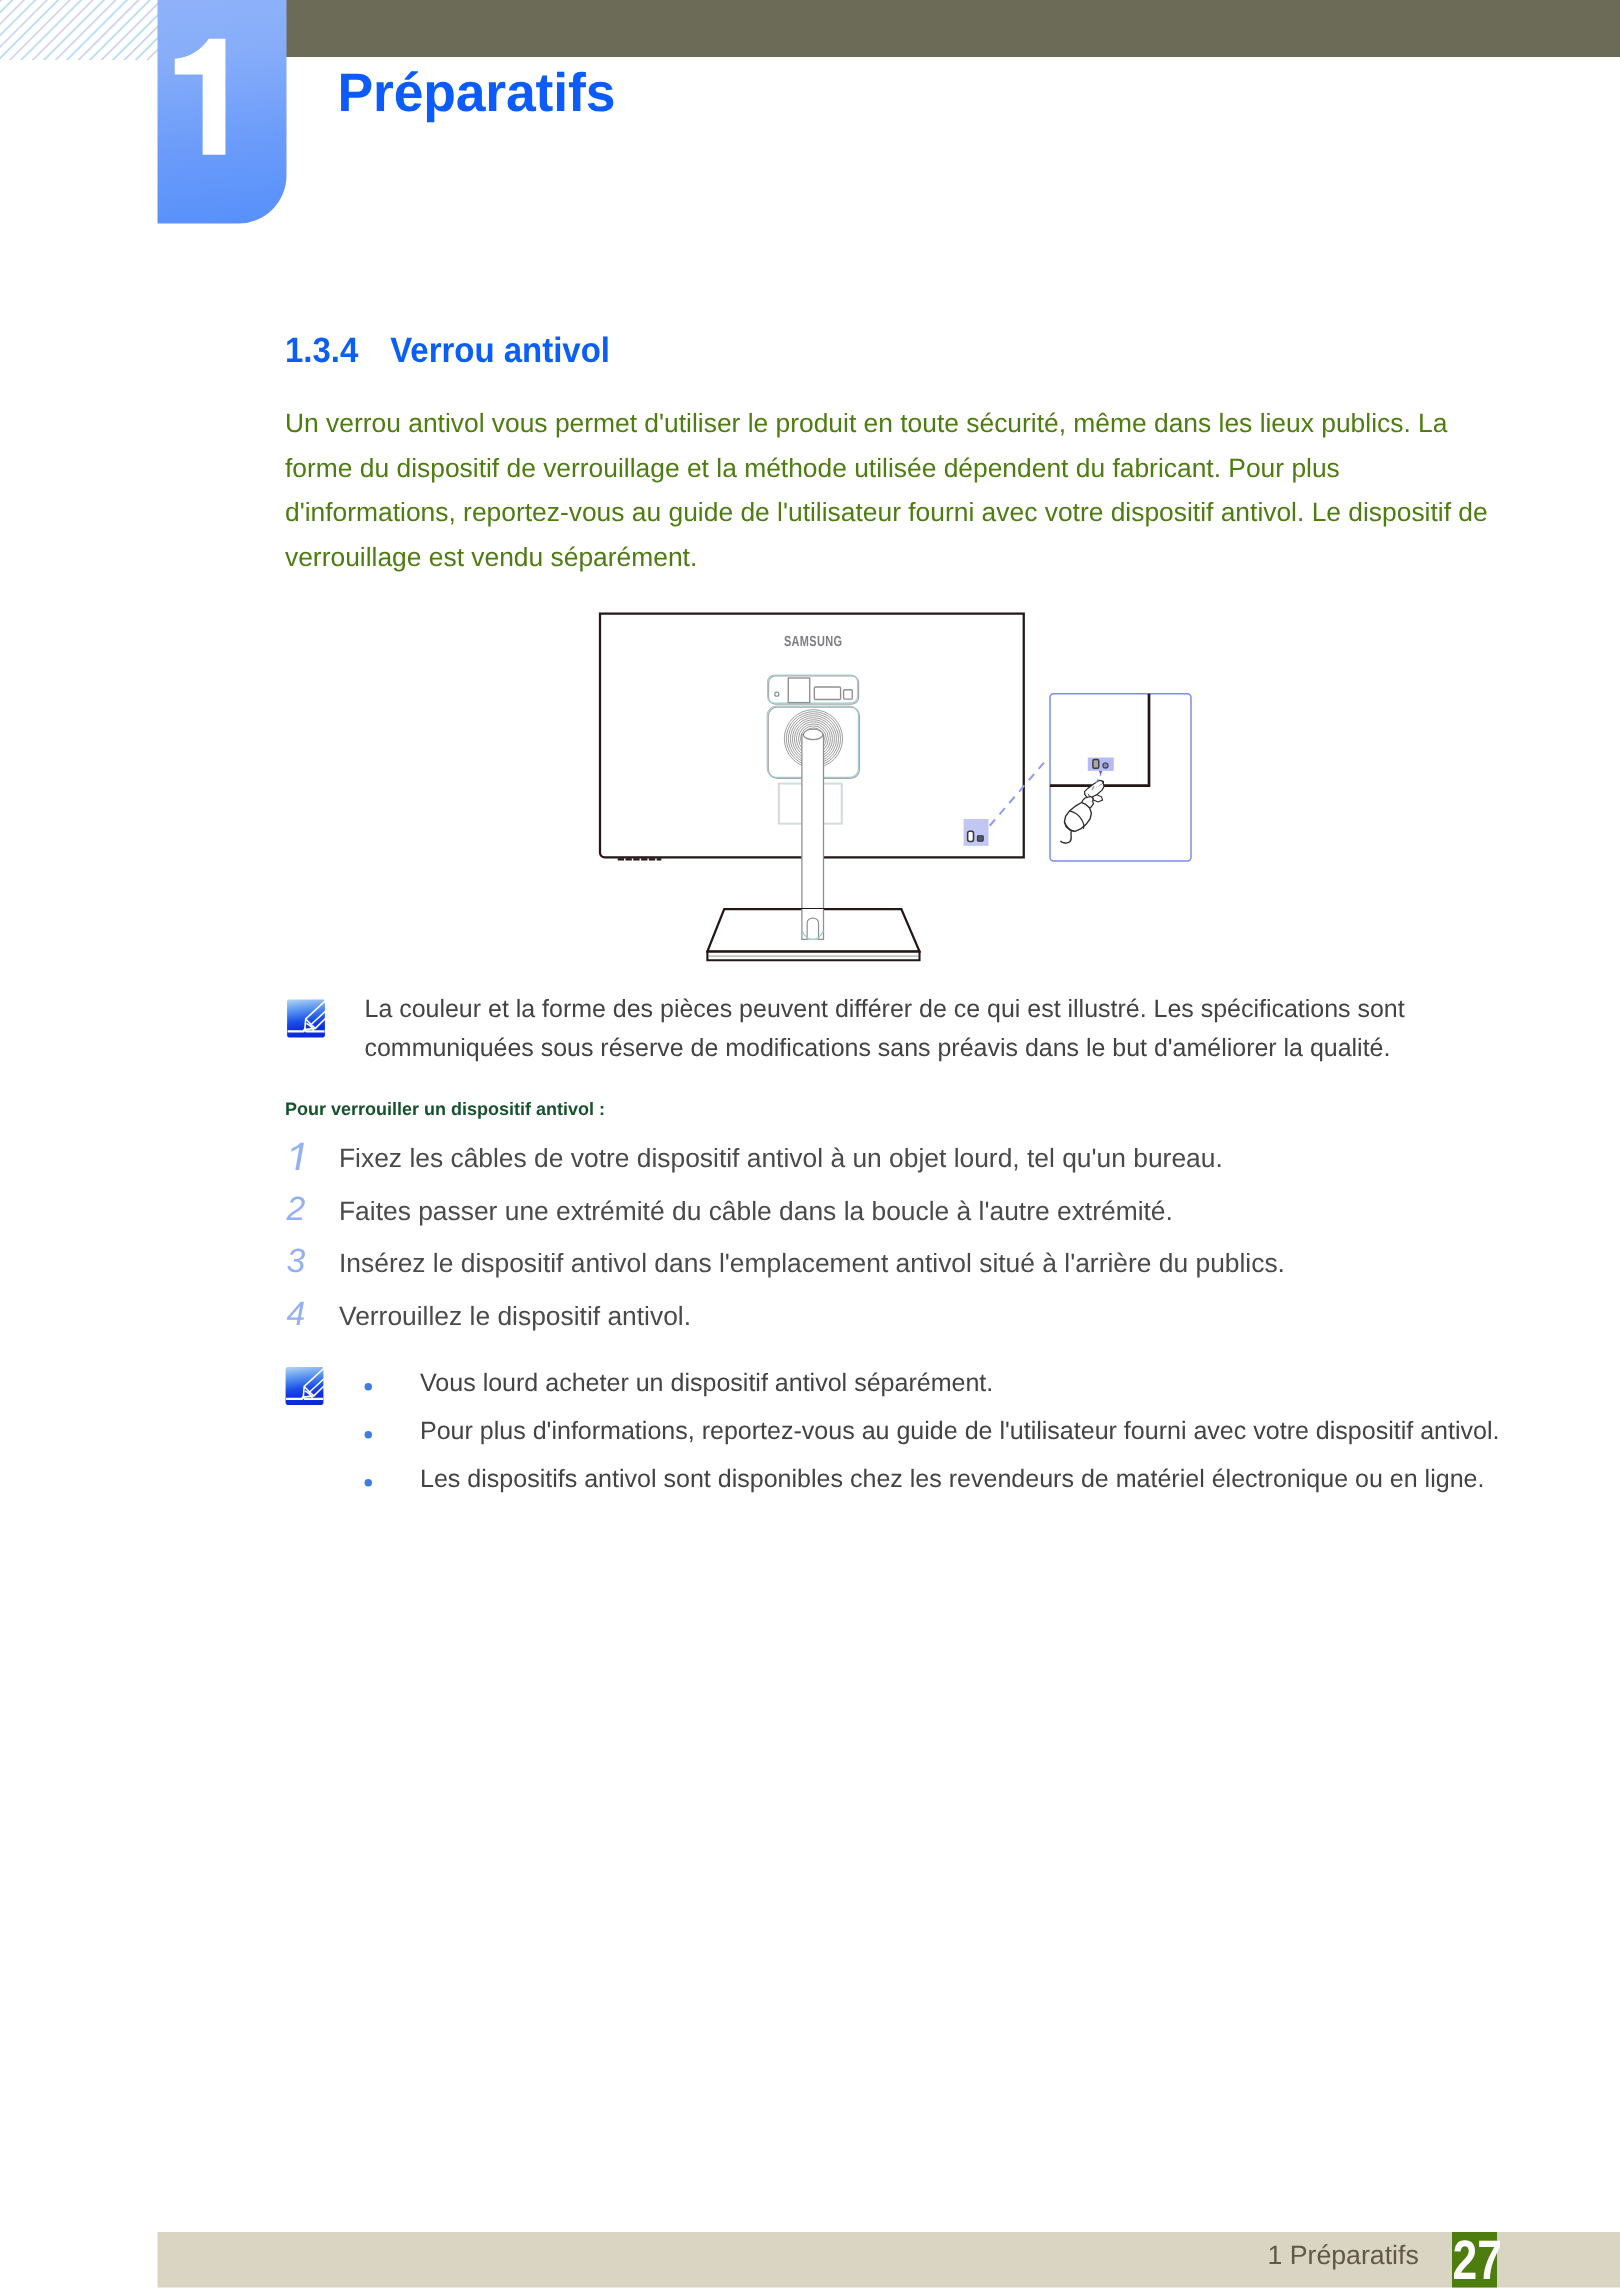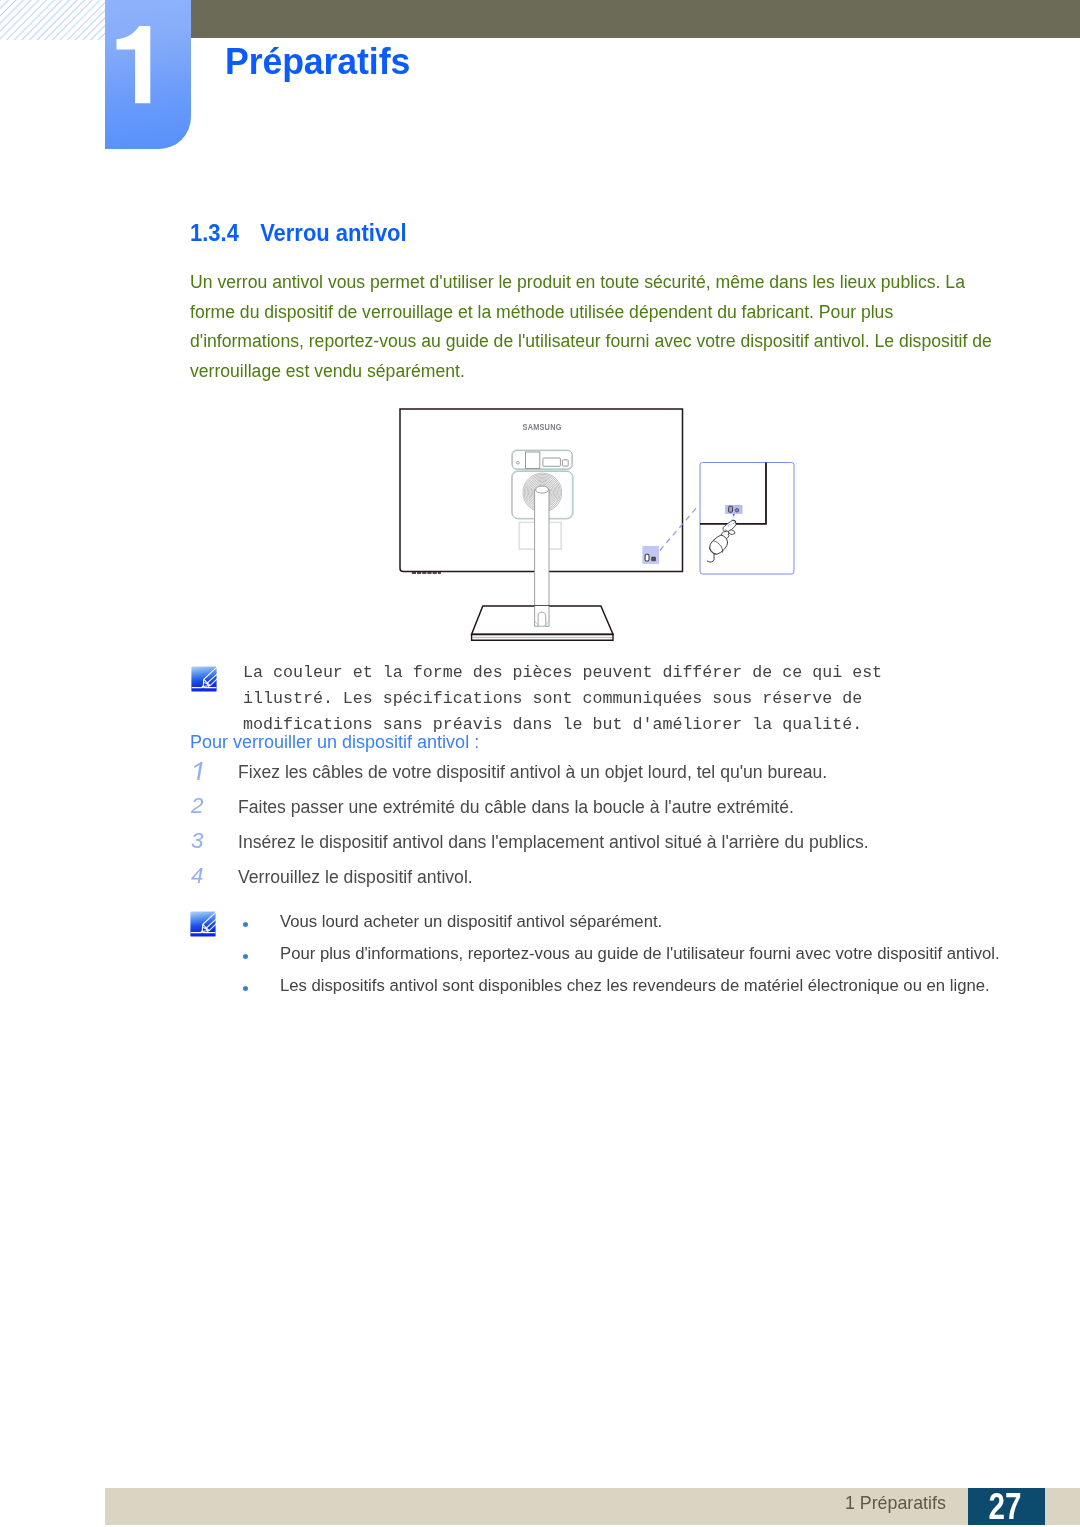--- a/index.html
+++ b/index.html
@@ -8,35 +8,35 @@
   .hatch{position:absolute;left:0;top:0;}
   .olivebar{position:absolute;left:190px;top:0;width:890px;height:38px;background:#6c6b57;}
   .chaptag{position:absolute;left:105px;top:0;width:86px;height:149px;
      background:linear-gradient(173deg,#8fb2fa 0%,#87adf9 25%,#6a9bfa 65%,#5690fa 100%);
      border-bottom-right-radius:32px;}
   .chapnum{position:absolute;left:105px;top:0;}
   .chaptitle{position:absolute;left:225px;top:44px;color:#0b5cfa;font-size:36.2px;font-weight:bold;line-height:1;letter-spacing:-0.1px;transform:scaleX(0.985);transform-origin:left top;}
   .h3{position:absolute;left:190px;top:222px;color:#0a5ffb;font-size:23.5px;font-weight:bold;line-height:1;transform:scaleX(0.935);transform-origin:left top;}
   .h3 .num{display:inline-block;width:75px;}
   .body1{position:absolute;left:190px;top:268px;width:815px;color:#4d7c0f;font-size:17.6px;line-height:29.6px;}
-  .note1{position:absolute;left:243px;top:660px;width:720px;color:#434343;font-size:16.65px;line-height:26px;font-family:Liberation Mono, monospace;}
+  .note1{position:absolute;left:243px;top:660px;width:720px;color:#434343;font-size:16.65px;line-height:26px;}
   .noteicon1{position:absolute;left:191px;top:666px;}
-  .strongline{position:absolute;left:190px;top:733px;color:#3b82f6;font-size:18px;font-weight:normal;line-height:1;}
+  .strongline{position:absolute;left:190px;top:733px;color:#14532d;font-size:12px;font-weight:bold;line-height:1;}
   .steps{position:absolute;left:190px;top:760px;width:826px;}
   .step{position:relative;height:35px;}
   .step .n{position:absolute;left:1px;top:-2px;color:#93b0f3;font-size:22.5px;font-style:italic;font-weight:normal;}
   .step.one .n{left:-0.2px;top:-2px;width:16px;height:22px;}
-  .step .t{position:absolute;left:36px;top:1.5px;color:#4a4a4a;font-size:17.6px;white-space:nowrap;margin-left:12px;}
+  .step .t{position:absolute;left:36px;top:1.5px;color:#4a4a4a;font-size:17.6px;white-space:nowrap;}
   .noteicon2{position:absolute;left:190px;top:911px;}
   .bullets{position:absolute;left:243px;top:912px;width:790px;}
   .bul{position:relative;height:31.9px;color:#434343;font-size:16.7px;white-space:nowrap;}
   .bul .dot{position:absolute;left:0;top:10px;width:5px;height:5px;border-radius:50%;background:#3d7ce0;}
   .bul .t{position:absolute;left:37px;top:0;}
   .footer{position:absolute;left:105px;top:1488px;width:975px;height:37px;background:#dad4c2;}
-  .footnum{position:absolute;left:968px;top:1488px;width:77px;height:37px;background:#0c4a6e;}
+  .footnum{position:absolute;left:968px;top:1488px;width:30px;height:37px;background:#4d7c0f;}
   .footnum span{position:absolute;left:-3px;right:0;top:-0.5px;text-align:center;color:#fff;font-size:37px;font-weight:bold;line-height:1;transform:scaleX(0.80);transform-origin:center;}
   .foottxt{position:absolute;left:845px;top:1495px;color:#5f5748;font-size:17.8px;font-weight:normal;line-height:1;}
   .illus{position:absolute;left:390px;top:400px;}
 </style>
 </head>
 <body>
 
 <div class="page">
   <svg class="hatch" width="107" height="40" viewBox="0 0 107 40">
       <defs>

